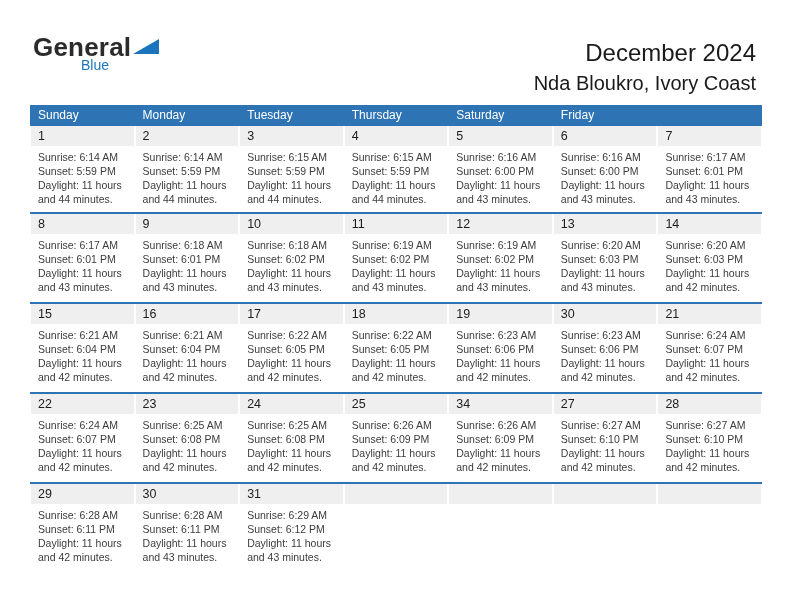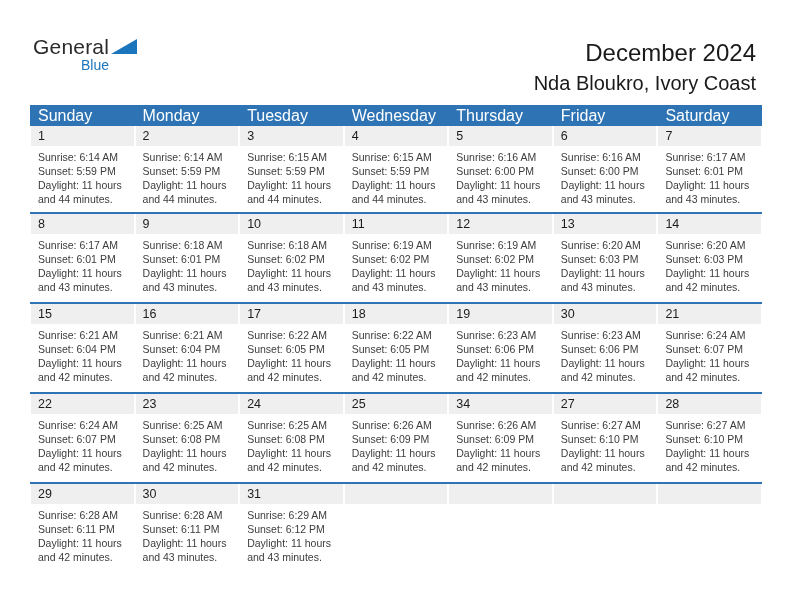--- a/index.html
+++ b/index.html
@@ -15,37 +15,37 @@
   body{
     width:792px;height:612px;
     font-family:"Liberation Sans","DejaVu Sans",sans-serif;
     position:relative;overflow:hidden;
   }
   .page{position:absolute;inset:0;background:#fff;}
 
   
   .logo{position:absolute;left:33px;top:36px;}
   .logo-row1{display:flex;align-items:flex-end;gap:2px;}
-  .logo-general{font-size:21px;letter-spacing:0.2px;color:#2B2B2B;line-height:22px;}
+  .logo-general{font-size:26px;letter-spacing:0.2px;color:#2B2B2B;line-height:22px;font-weight:bold;}
   .logo-triangle{margin-bottom:4px;}
   .logo-blue-word{font-size:14px;color:var(--logo-blue);line-height:20px;padding-left:48px;margin-top:-3px;}
 
   
   .title-block{position:absolute;top:38px;right:36px;text-align:right;}
   .month-title{font-size:24px;font-weight:400;color:var(--text-dark);line-height:30px;}
   .location{font-size:20px;font-weight:400;color:var(--text-dark);margin-top:4px;}
 
   
   .calendar{position:absolute;left:30px;top:105px;width:732px;}
   .weekday-row{
     display:grid;grid-template-columns:repeat(7,1fr);
     background:var(--header-blue);height:21px;
   }
   .weekday-cell{
-    color:#fff;font-size:16px;line-height:21px;padding-left:8px;
+    color:#fff;font-size:12px;line-height:21px;padding-left:8px;
     white-space:nowrap;overflow:hidden;
   }
   .week{
     display:grid;grid-template-columns:repeat(7,1fr);
     border-top:2px solid var(--row-divider-blue);
     height:90px;
   }
   .week:first-of-type{border-top:none;height:86px;}
   .cell{overflow:hidden;}
   .daynum{
@@ -75,24 +75,23 @@
   <div class="title-block">
     <div class="month-title">December 2024</div>
     <div class="location">Nda Bloukro, Ivory Coast</div>
   </div>
 
   <div class="calendar">
     <div class="weekday-row" id="weekday-row">
         <div class="weekday-cell">Sunday</div>
         <div class="weekday-cell">Monday</div>
         <div class="weekday-cell">Tuesday</div>
-        <div class="weekday-cell">Wednesday</div>
         <div class="weekday-cell">Thursday</div>
+        <div class="weekday-cell">Saturday</div>
         <div class="weekday-cell">Friday</div>
-        <div class="weekday-cell">Saturday</div>
       </div>
     <div id="weeks-container">
         <div class="week">
           <div class="cell">
     <div class="daynum">1</div>
     <div class="info">
       <div class="line">Sunrise: 6:14 AM</div>
       <div class="line">Sunset: 5:59 PM</div>
       <div class="line">Daylight: 11 hours and 44 minutes.</div>
     </div>

